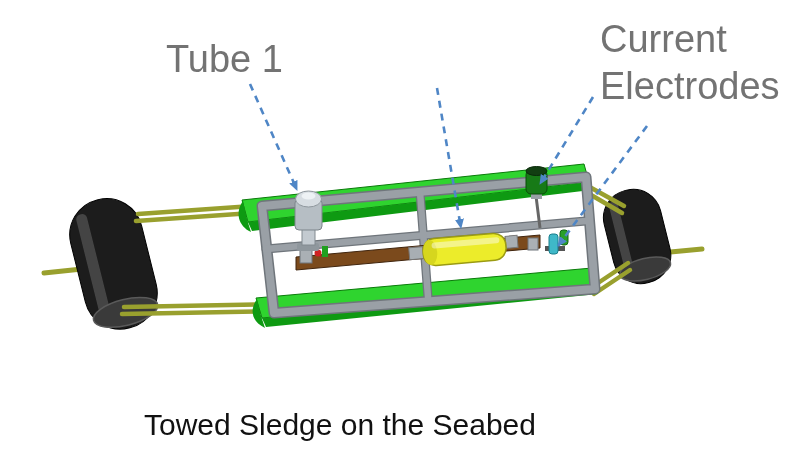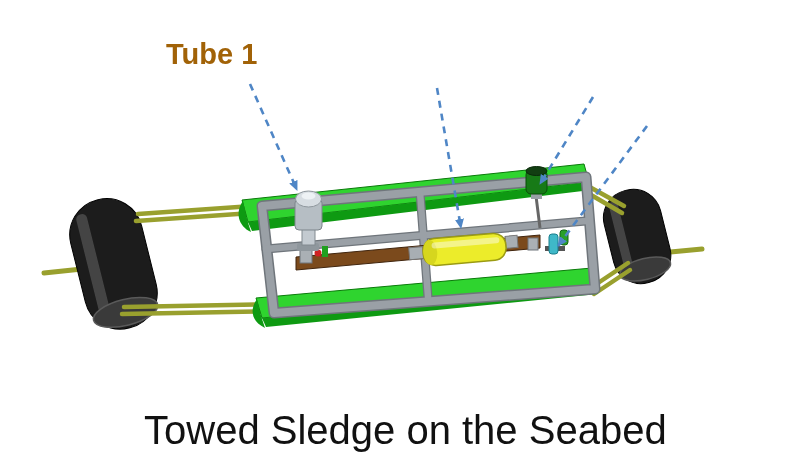--- a/index.html
+++ b/index.html
@@ -15,34 +15,33 @@
     background: #ffffff;
     overflow: hidden;
   }
   .stage svg {
     position: absolute;
     left: 0;
     top: 0;
   }
   .label {
     position: absolute;
-    color: #a16207;
-    font-size: 29px;
+    color: #737373;
+    font-size: 38px;
     white-space: nowrap;
     user-select: none;
-    font-weight: bold;
   }
   .label-tube1 { left: 166px; top: 38px; }
   .label-tube2 { left: 389px; top: 43px; }
   .label-electrodes { left: 600px; top: 16px; line-height: 47px; }
   .caption {
     position: absolute;
     left: 144px;
     top: 408px;
-    font-size: 40px;
+    font-size: 30px;
     color: #111111;
     white-space: nowrap;
   }
   .arrow {
     fill: none;
     stroke-width: 2.6;
     stroke-dasharray: 7 6;
   }
   .frame-under { fill: none; stroke: #6f757b; stroke-linejoin: round; stroke-linecap: round; }
   .frame-over  { fill: none; stroke-linejoin: round; stroke-linecap: round; }
@@ -150,15 +149,19 @@
 
     <g>
       <path d="M250,84 L297,190" class="arrow" marker-end="url(#arrowhead)" stroke="#4f86c6"></path>
       <path d="M437,88 L461,228" class="arrow" marker-end="url(#arrowhead)" stroke="#4f86c6"></path>
       <path d="M593,97 L540,184" class="arrow" marker-end="url(#arrowhead)" stroke="#4f86c6"></path>
       <path d="M647,126 L558,246" class="arrow" marker-end="url(#arrowhead)" stroke="#4f86c6"></path>
     </g>
   </svg>
 
   <div class="label label-tube1">Tube 1</div>
+  <div class="label label-electrodes">
+    <div>Current</div>
+    <div>Electrodes</div>
+  </div>
   <div class="caption">Towed Sledge on the Seabed</div>
 
 </div>
 
 </body></html>

